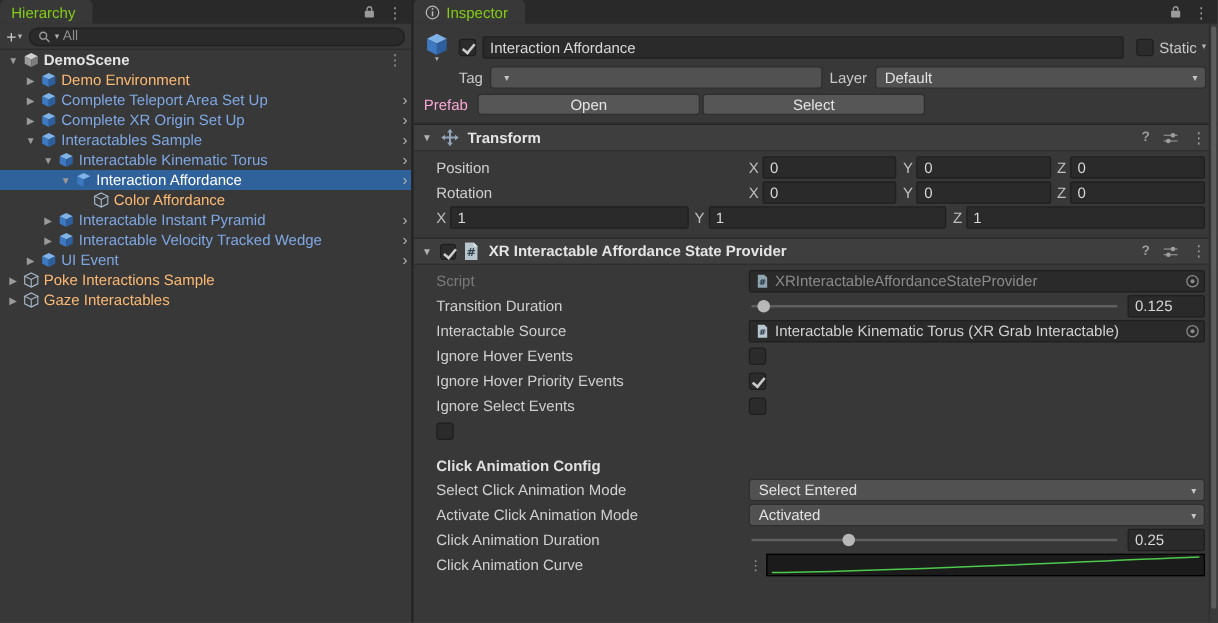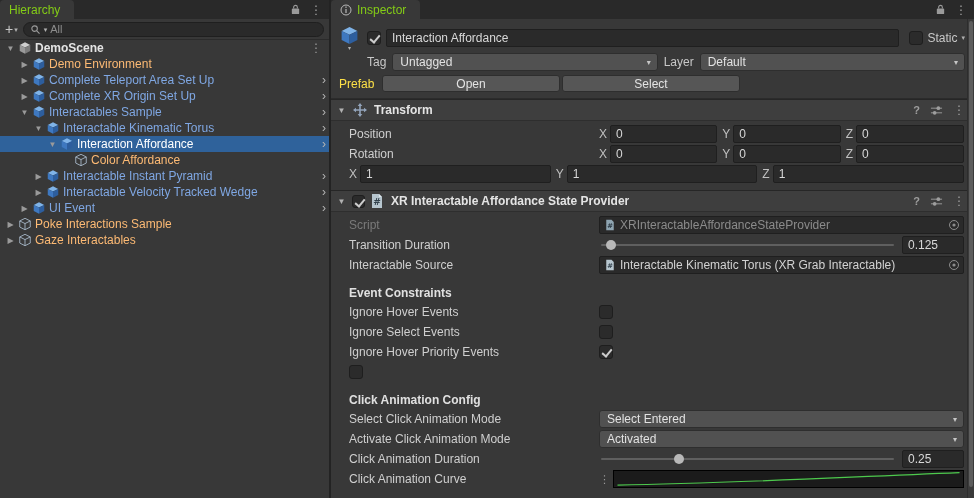--- a/index.html
+++ b/index.html
@@ -50,21 +50,21 @@
   .go-row1{display:flex;align-items:center;gap:5px;height:27px}
   .go-icon-wrap{width:25px;flex:none;display:flex;flex-direction:column;align-items:center;line-height:1}
   .go-icon-wrap svg{width:21px;height:21px}
   .go-icon-arrow{font-size:6px;color:#b0b0b0;margin-top:-1px}
   .name-field{flex:1;font-weight:bold;color:#e8e8e8}
   .static-group{display:flex;align-items:center;gap:4px;flex:none;padding-left:5px;color:#c8c8c8}
   .go-row2{display:flex;align-items:center;gap:6px;height:22px;padding-left:30px}
   .mini-label{color:#c8c8c8;flex:none}
   .go-row2 .dropdown{flex:1}
   .go-row3{display:flex;align-items:center;height:21px;gap:2px}
-  .prefab-label{width:43px;flex:none;padding-left:2px;color:#fde047}
+  .prefab-label{width:43px;flex:none;padding-left:2px;color:#f9a8d4}
   .go-row3 .ubtn{width:178px;height:17px}
 
   .tfield{background:#2a2a2a;border:1px solid #1f1f1f;border-radius:2px;height:18px;padding:0 5px;color:#d8d8d8;font:12px "Liberation Sans",sans-serif;outline:none}
   .dropdown{background:#515151;border:1px solid #2e2e2e;border-radius:3px;height:18px;display:flex;align-items:center;padding:0 3px 0 7px;color:#e2e2e2;min-width:0}
   .dropdown .dd-val{flex:1;white-space:nowrap;overflow:hidden}
   .dd-arrow{font-size:8px;color:#c6c6c6;padding:0 3px;flex:none}
   .ubtn{background:#565656;border:1px solid #2e2e2e;border-radius:3px;color:#e4e4e4;font:12px "Liberation Sans",sans-serif}
   .checkbox{width:14px;height:14px;background:#2b2b2b;border:1px solid #1e1e1e;border-radius:3px;position:relative;flex:none;display:inline-block}
   .checkbox.checked::after{content:"";position:absolute;left:4px;top:1px;width:4px;height:8px;border:solid #cdcdcd;border-width:0 2px 2px 0;transform:rotate(40deg)}
 
@@ -343,21 +343,20 @@
           <input class="tfield name-field" value="Interaction Affordance" style="">
           <div class="static-group">
             <span class="checkbox"></span>
             <span>Static</span>
             <span class="mini-arrow">▾</span>
           </div>
         </div>
         <div class="go-row2">
           <span class="mini-label">Tag</span>
           <div class="dropdown">
-            <span class="dd-val">Untagged</span>
             <span class="dd-arrow">▾</span>
           </div>
           <span class="mini-label">Layer</span>
           <div class="dropdown">
             <span class="dd-val">Default</span>
             <span class="dd-arrow">▾</span>
           </div>
         </div>
         <div class="go-row3">
           <span class="prefab-label">Prefab</span>
@@ -509,33 +508,32 @@
               <span class="obj-text">Interactable Kinematic Torus (XR Grab Interactable)</span>
               <span class="picker-icon">
                   <svg width="12" height="12" viewBox="0 0 12 12">
                     <circle cx="6" cy="6" r="4.5" fill="none" stroke="#8c8c8c"></circle>
                     <circle cx="6" cy="6" r="1.6" fill="#8c8c8c"></circle>
                   </svg>
                 </span>
             </div>
           </div>
 
-          <div class="section-title">Event Constraints</div>
           <div id="constraint-rows">
               <div class="prop-row">
                 <span class="prop-label">Ignore Hover Events</span>
                 <span class="checkbox"></span>
               </div>
               <div class="prop-row">
+                <span class="prop-label">Ignore Hover Priority Events</span>
+                <span class="checkbox checked"></span>
+              </div>
+              <div class="prop-row">
                 <span class="prop-label">Ignore Select Events</span>
                 <span class="checkbox"></span>
-              </div>
-              <div class="prop-row">
-                <span class="prop-label">Ignore Hover Priority Events</span>
-                <span class="checkbox checked"></span>
               </div>
               <div class="prop-row">
                 <span class="checkbox"></span>
               </div>
             </div>
 
           <div class="section-title">Click Animation Config</div>
 
           <div class="prop-row">
             <span class="prop-label">Select Click Animation Mode</span>

